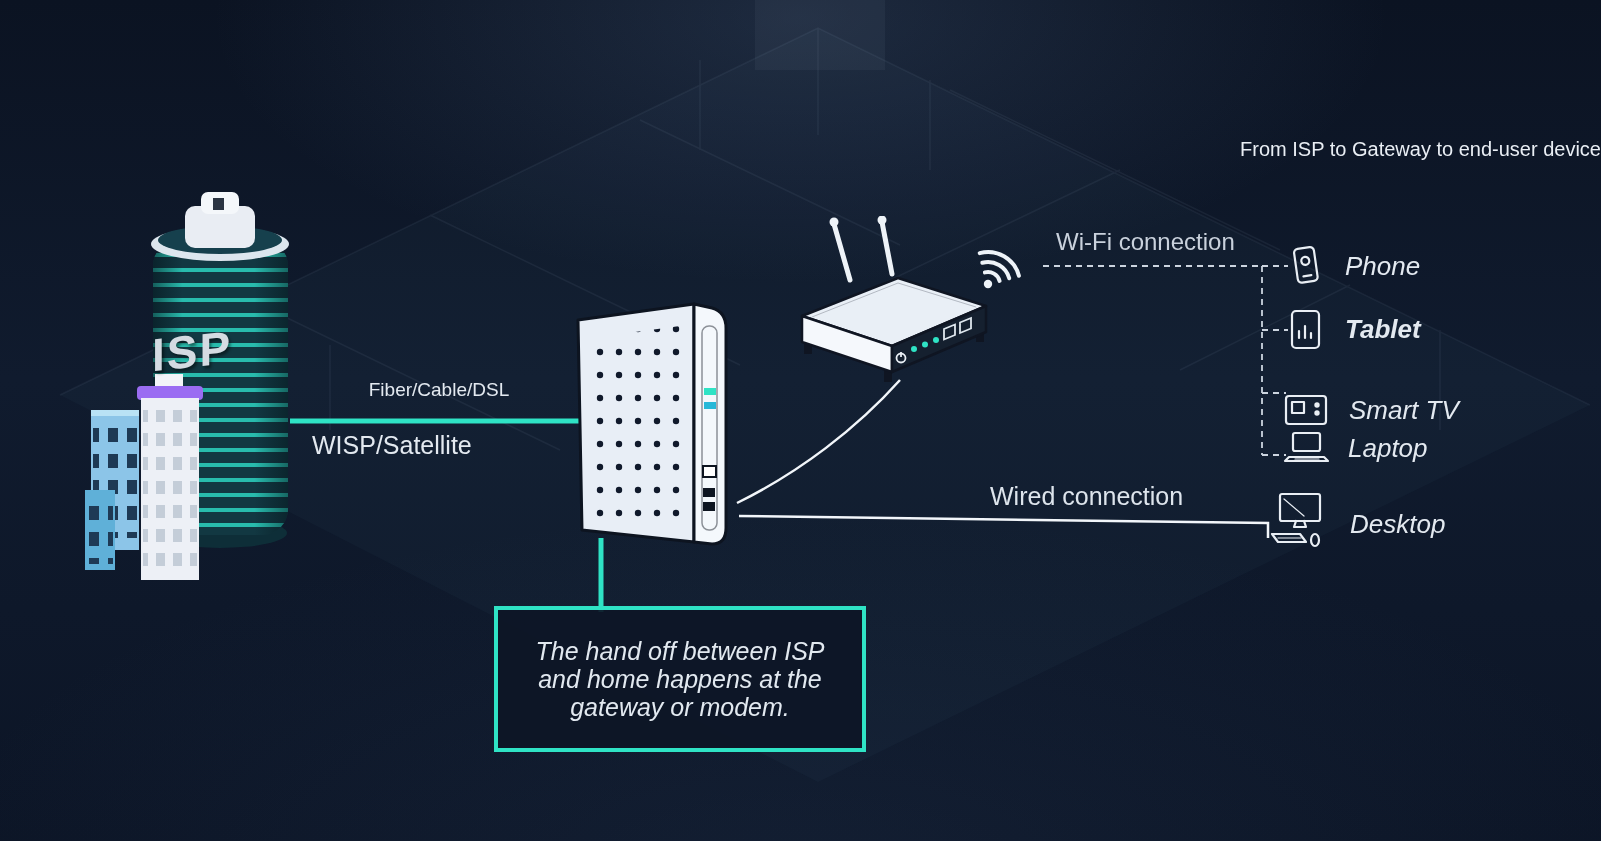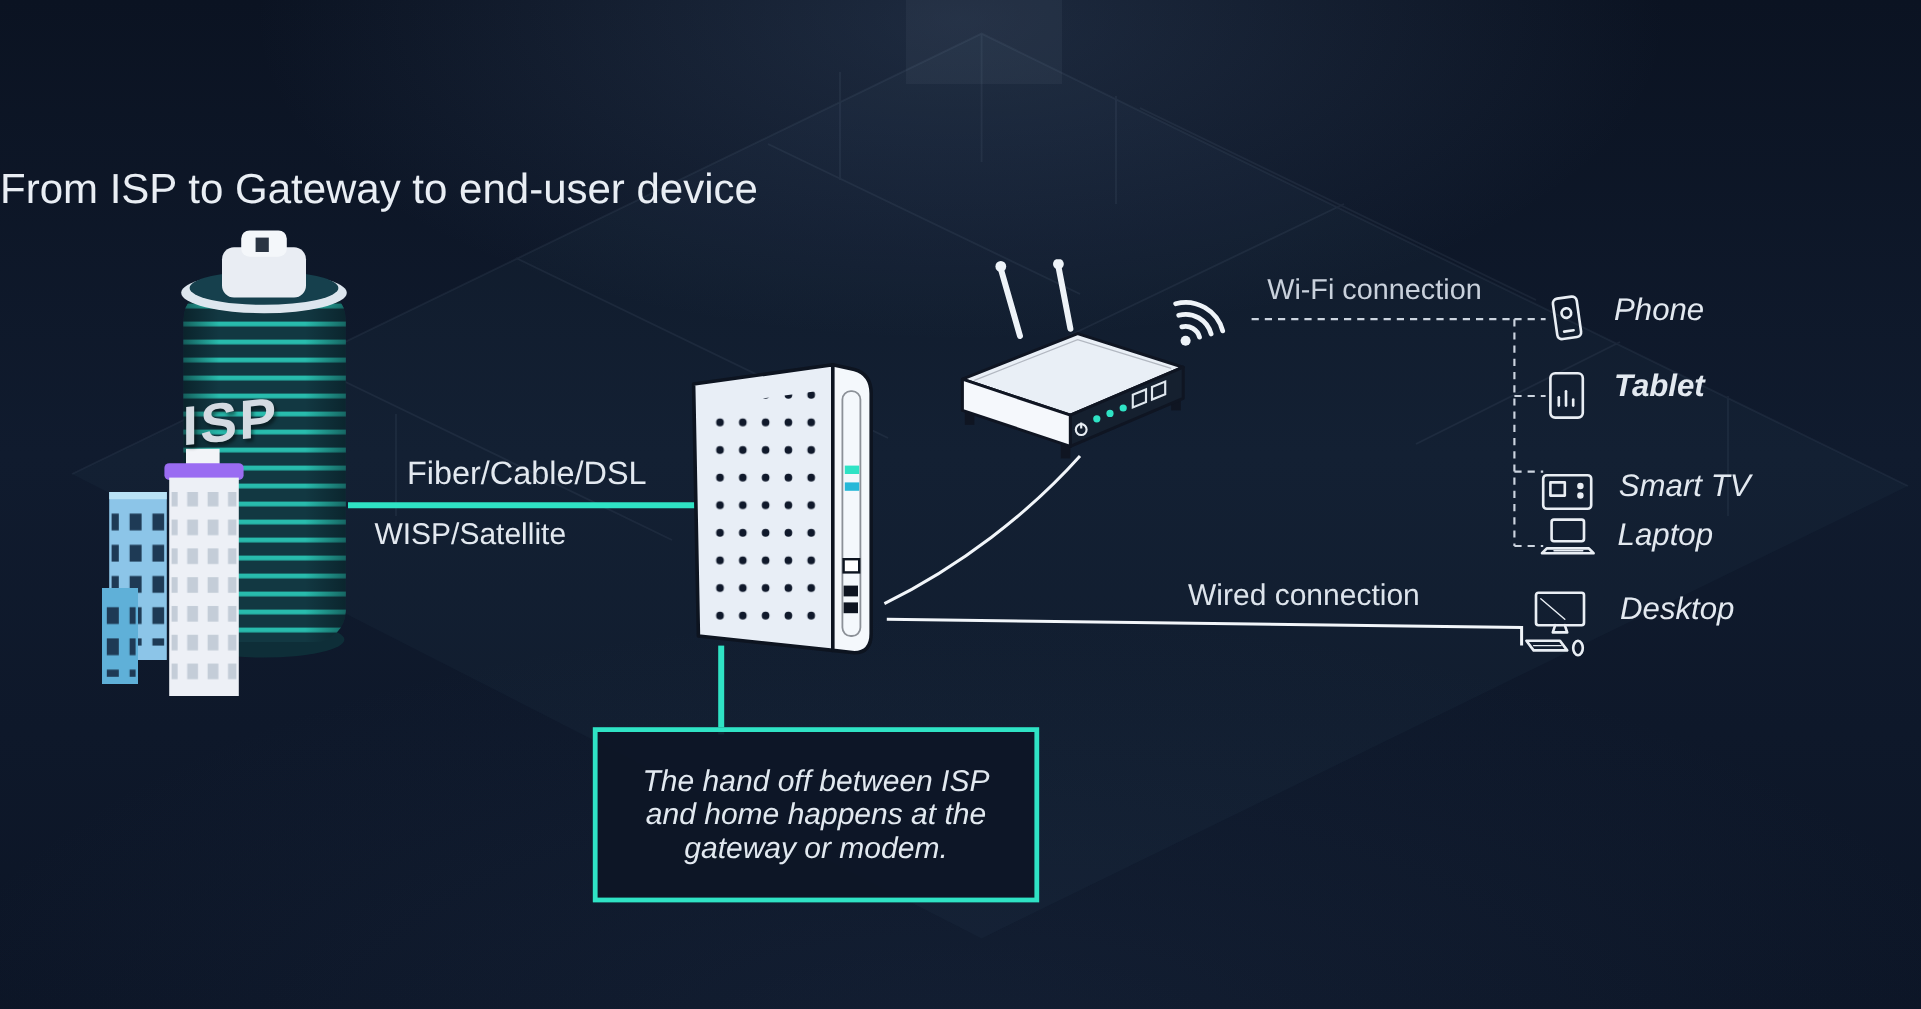--- a/index.html
+++ b/index.html
@@ -14,37 +14,37 @@
   }
   svg { display:block; }
   .abs { position:absolute; }
   .bg-svg, .connections { position:absolute; inset:0; pointer-events:none; }
 
   .title {
     position:absolute; top:58px; left:0; width:100%; text-align:center;
     font-size:50px; font-weight:bold; letter-spacing:.3px; color:#ffffff;
   }
   .subtitle {
-    position:absolute; top:138px; left:0; width:100%; text-align:left;
-    font-size:35px; font-weight:400; color:#e9eef4;
+    position:absolute; top:138px; left:0; width:100%; text-align:right;
+    font-size:20px; font-weight:400; color:#e9eef4;
   }
   .lbl { position:absolute; color:#e3e9f0; }
-  .lbl-fiber { left:300px; top:379px; width:278px; text-align:center; font-size:27px; }
+  .lbl-fiber { left:300px; top:379px; width:278px; text-align:center; font-size:19px; }
   .lbl-wisp  { left:312px; top:431px; width:278px; text-align:left; font-size:25px; }
   .lbl-wifi  { left:1056px; top:228px; font-size:24px; color:#c9d1dc; }
   .lbl-wired { left:990px;  top:482px; font-size:25px; color:#dde4ec; }
 
   .isp-letters {
     position:absolute; left:152px; top:324px;
     font-size:46px; font-weight:bold; color:#d4dbe2;
     transform:skewY(-6deg); letter-spacing:2px;
     text-shadow:2px 3px 3px rgba(0,0,0,.45);
   }
 
-  .device { position:absolute; left:1283px; display:flex; gap:18px; }
+  .device { position:absolute; left:1283px; display:flex; align-items:center; gap:18px; }
   .device.desktop-row { left:1266px; }
   .dev-label { font-style:italic; font-size:26px; color:#e3e9f0; }
 
   .callout {
     position:absolute; left:494px; top:606px; width:372px; min-height:146px;
     border:4px solid #2fe3c5; background:rgba(13,22,38,0.92);
     display:flex; align-items:center; justify-content:center;
     padding:18px 24px;
   }
   .callout p {

